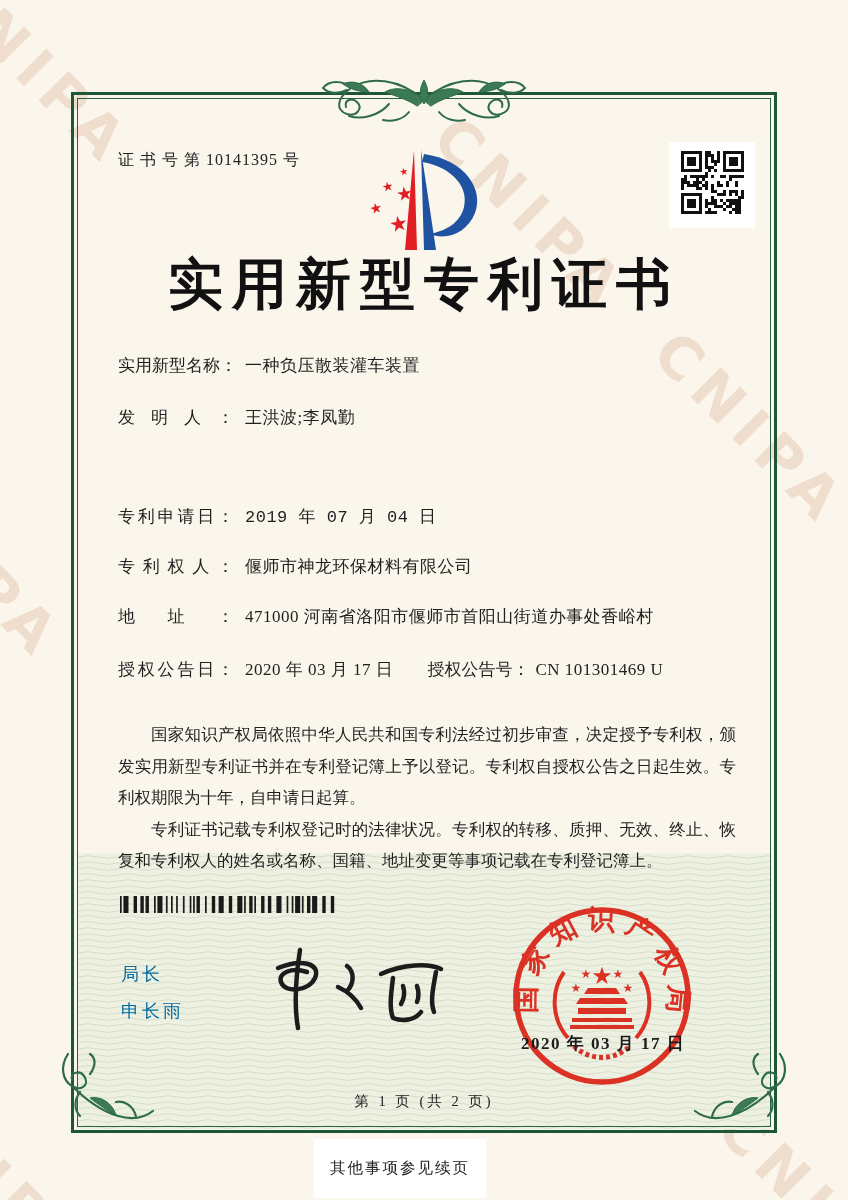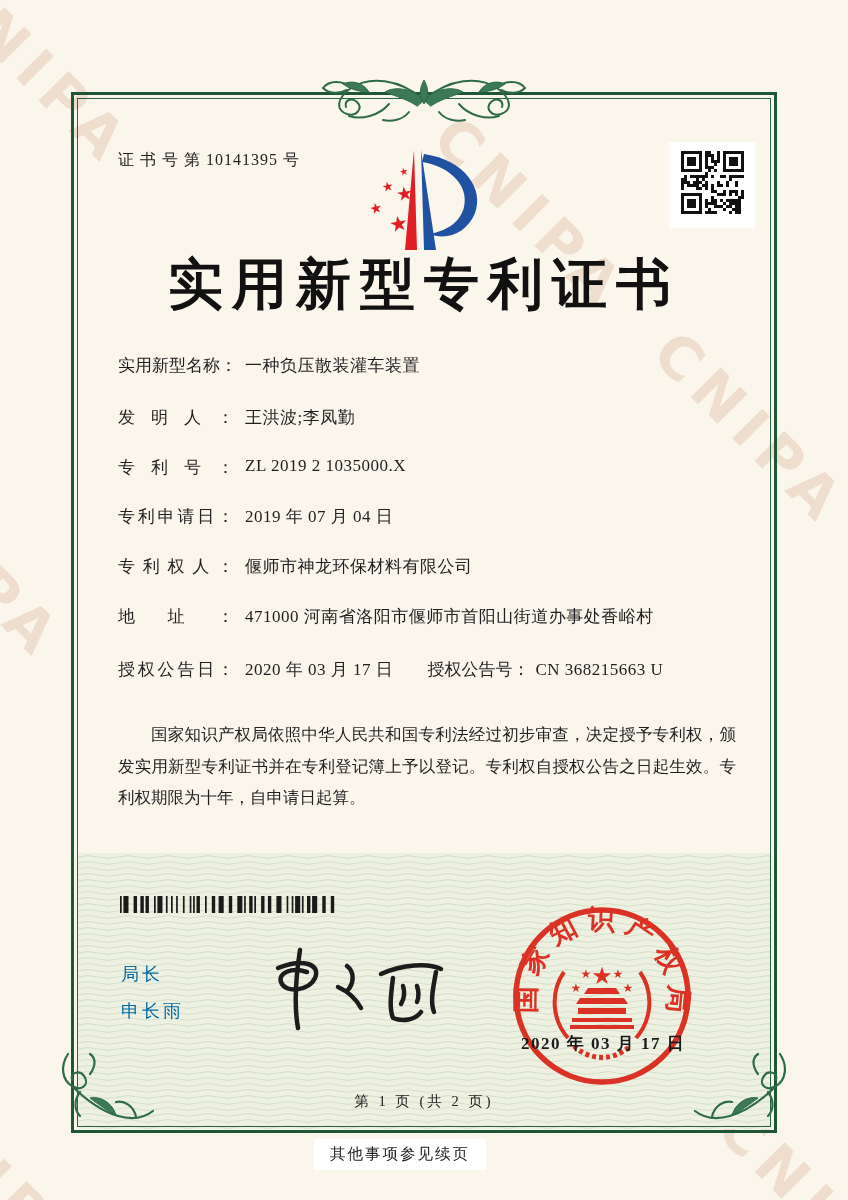--- a/index.html
+++ b/index.html
@@ -65,21 +65,21 @@
   .seal-date{
     position:absolute;left:520px;top:1032px;width:166px;text-align:center;
     font-size:17px;font-weight:bold;letter-spacing:1.5px;color:#1c1c1c;z-index:6;
   }
   .pageinfo{
     position:absolute;left:0;top:1092px;width:848px;text-align:center;
     font-size:14.5px;letter-spacing:3px;color:#222;z-index:5;
   }
   .footnote-wrap{position:absolute;left:0;top:1139px;width:800px;text-align:center;z-index:5;}
   .footnote{
-    display:inline-block;background:#ffffff;padding:5px 16px;
+    display:inline-block;background:#ffffff;padding:19px 16px;
     font-size:15.5px;letter-spacing:2px;color:#222;
   }
 </style>
 </head>
 <body>
 
 <div class="wm" style="left:-28px;top:-42px;">CNIPA</div>
 <div class="wm" style="left:468px;top:103px;">CNIPA</div>
 <div class="wm" style="left:688px;top:318px;">CNIPA</div>
 <div class="wm" style="left:-96px;top:452px;">CNIPA</div>
@@ -323,39 +323,37 @@
   </div>
 
   <div class="title">实用新型专利证书</div>
 
   <div class="row" style="top:354px;">
     <span class="flabel">实用新型名称：</span><span class="fvalue">一种负压散装灌车装置</span>
   </div>
   <div class="row" style="top:406px;">
     <span class="flabel">发明人：</span><span class="fvalue">王洪波;李凤勤</span>
   </div>
-  <div class="row" style="top:456px;">
-    <span class="flabel">专利号：</span><span class="fvalue">ZL 2019 2 1035000.X</span>
-  </div>
-  <div class="row" style="top:505px;">
+  <div class="row" style="top:505px;font-family:Liberation Mono, monospace;">
     <span class="flabel">专利申请日：</span><span class="fvalue">2019 年 07 月 04 日</span>
   </div>
   <div class="row" style="top:555px;">
     <span class="flabel">专利权人：</span><span class="fvalue">偃师市神龙环保材料有限公司</span>
   </div>
   <div class="row" style="top:605px;">
     <span class="flabel">地址：</span><span class="fvalue">471000 河南省洛阳市偃师市首阳山街道办事处香峪村</span>
   </div>
   <div class="row" style="top:658px;">
     <span class="flabel">授权公告日：</span><span class="fvalue">2020 年 03 月 17 日</span>
-    <span style="margin-left:30px;margin-top:8px;">授权公告号：</span><span class="fvalue" style="margin-left:6px;">CN 368215663 U</span>
+    <span style="margin-left:30px;margin-top:8px;">授权公告号：</span><span class="fvalue" style="margin-left:6px;">CN 101301469 U</span>
   </div>
 
   <div class="paras">
     <p>国家知识产权局依照中华人民共和国专利法经过初步审查，决定授予专利权，颁发实用新型专利证书并在专利登记簿上予以登记。专利权自授权公告之日起生效。专利权期限为十年，自申请日起算。</p>
+    <p>专利证书记载专利权登记时的法律状况。专利权的转移、质押、无效、终止、恢复和专利权人的姓名或名称、国籍、地址变更等事项记载在专利登记簿上。</p>
   </div>
 
   <div class="barcode">
     <svg id="bars" width="218" height="17" xmlns="http://www.w3.org/2000/svg">
         <rect x="0" y="0" width="1.7" height="17" fill="#1a1a1a"></rect>
         <rect x="3.4" y="0" width="5.1" height="17" fill="#1a1a1a"></rect>
         <rect x="13.6" y="0" width="3.4" height="17" fill="#1a1a1a"></rect>
         <rect x="20.4" y="0" width="3.4" height="17" fill="#1a1a1a"></rect>
         <rect x="25.499999999999996" y="0" width="3.4" height="17" fill="#1a1a1a"></rect>
         <rect x="33.99999999999999" y="0" width="1.7" height="17" fill="#1a1a1a"></rect>

